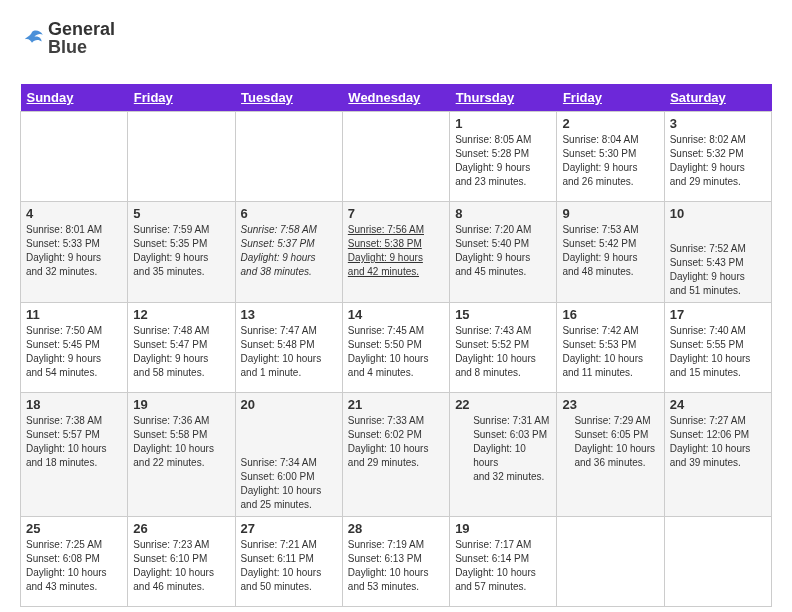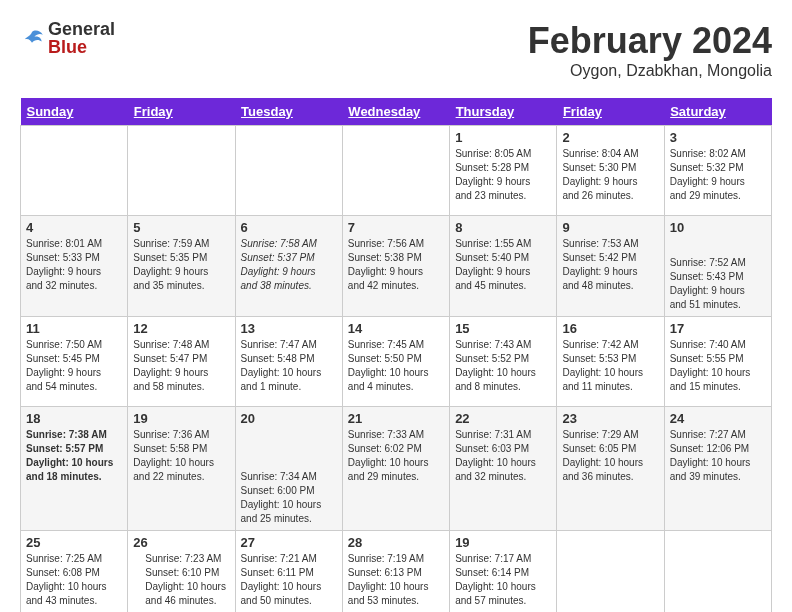--- a/index.html
+++ b/index.html
@@ -7,41 +7,42 @@
       font-family: Arial, sans-serif;
       background: #fff;
       width: 792px;
       min-height: 612px;
       padding: 20px;
     }
     .header {
       display: flex;
       justify-content: space-between;
       align-items: flex-start;
-      margin-bottom: 18px;
+      margin-bottom: 28px;
+      flex-direction: column;
     }
     .logo {
       display: flex;
       align-items: center;
       gap: 4px;
     }
     .logo-text {
       display: flex;
       flex-direction: column;
       line-height: 1;
     }
     .logo-general {
       font-size: 18px;
       font-weight: bold;
       color: #333;
     }
     .logo-blue {
       font-size: 18px;
       font-weight: bold;
-      color: #b91c1c;
+      color: #404040;
     }
     .logo-bird {
       width: 24px;
       height: 24px;
     }
     .title-section {
       text-align: right;
     }
     .month-title {
       font-size: 36px;
@@ -102,24 +103,20 @@
 <div class="header">
   <div class="logo">
     <svg class="logo-bird" viewBox="0 0 40 40">
       <path d="M20 10 C25 5, 35 8, 38 15 C35 12, 28 13, 24 18 C30 16, 36 20, 36 26 C32 22, 24 22, 20 28 C18 24, 14 20, 8 22 C12 18, 18 16, 20 10Z" fill="#4a90d9"></path>
     </svg>
     <div class="logo-text">
       <span class="logo-general">General</span>
       <span class="logo-blue">Blue</span>
     </div>
   </div>
-  <div class="title-section">
-    <div class="month-title">February 2024</div>
-    <div class="location">Oygon, Dzabkhan, Mongolia</div>
-  </div>
 </div>
 
 <table>
   <thead>
     <tr>
     <th>Sunday</th>
         <th>Friday</th>
         <th>Tuesday</th>
         <th>Wednesday</th>
         <th>Thursday</th>
@@ -172,28 +169,28 @@
         </td>
         <td>
           <div class="day-number">6</div>
           <div class="day-info" style="white-space: pre-line; font-style: italic;">Sunrise: 7:58 AM
 Sunset: 5:37 PM
 Daylight: 9 hours
 and 38 minutes.</div>
         </td>
         <td>
           <div class="day-number">7</div>
-          <div class="day-info" style="white-space: pre-line;">Sunrise: 7:56 AM
+          <div class="day-info" style="white-space: pre-line; text-decoration: underline;">Sunrise: 7:56 AM
 Sunset: 5:38 PM
 Daylight: 9 hours
 and 42 minutes.</div>
         </td>
         <td>
           <div class="day-number">8</div>
-          <div class="day-info" style="white-space: pre-line;">Sunrise: 1:55 AM
+          <div class="day-info" style="white-space: pre-line;">Sunrise: 7:20 AM
 Sunset: 5:40 PM
 Daylight: 9 hours
 and 45 minutes.</div>
         </td>
         <td>
           <div class="day-number">9</div>
           <div class="day-info" style="white-space: pre-line;">Sunrise: 7:53 AM
 Sunset: 5:42 PM
 Daylight: 9 hours
 and 48 minutes.</div>
@@ -253,21 +250,21 @@
           <div class="day-number">17</div>
           <div class="day-info" style="white-space: pre-line;">Sunrise: 7:40 AM
 Sunset: 5:55 PM
 Daylight: 10 hours
 and 15 minutes.</div>
         </td>
       </tr>
       <tr>
         <td>
           <div class="day-number">18</div>
-          <div class="day-info" style="white-space: pre-line; font-weight: bold;">Sunrise: 7:38 AM
+          <div class="day-info" style="white-space: pre-line;">Sunrise: 7:38 AM
 Sunset: 5:57 PM
 Daylight: 10 hours
 and 18 minutes.</div>
         </td>
         <td>
           <div class="day-number">19</div>
           <div class="day-info" style="white-space: pre-line;">Sunrise: 7:36 AM
 Sunset: 5:58 PM
 Daylight: 10 hours
 and 22 minutes.</div>
@@ -281,28 +278,28 @@
         </td>
         <td>
           <div class="day-number">21</div>
           <div class="day-info" style="white-space: pre-line;">Sunrise: 7:33 AM
 Sunset: 6:02 PM
 Daylight: 10 hours
 and 29 minutes.</div>
         </td>
         <td>
           <div class="day-number">22</div>
-          <div class="day-info" style="white-space: pre-line;">Sunrise: 7:31 AM
+          <div class="day-info" style="white-space: pre-line; margin-left: 18px;">Sunrise: 7:31 AM
 Sunset: 6:03 PM
 Daylight: 10 hours
 and 32 minutes.</div>
         </td>
         <td>
           <div class="day-number">23</div>
-          <div class="day-info" style="white-space: pre-line;">Sunrise: 7:29 AM
+          <div class="day-info" style="white-space: pre-line; margin-left: 12px;">Sunrise: 7:29 AM
 Sunset: 6:05 PM
 Daylight: 10 hours
 and 36 minutes.</div>
         </td>
         <td>
           <div class="day-number">24</div>
           <div class="day-info" style="white-space: pre-line;">Sunrise: 7:27 AM
 Sunset: 12:06 PM
 Daylight: 10 hours
 and 39 minutes.</div>
@@ -311,21 +308,21 @@
       <tr>
         <td>
           <div class="day-number">25</div>
           <div class="day-info" style="white-space: pre-line;">Sunrise: 7:25 AM
 Sunset: 6:08 PM
 Daylight: 10 hours
 and 43 minutes.</div>
         </td>
         <td>
           <div class="day-number">26</div>
-          <div class="day-info" style="white-space: pre-line; margin-left: 12px;">Sunrise: 7:23 AM
+          <div class="day-info" style="white-space: pre-line;">Sunrise: 7:23 AM
 Sunset: 6:10 PM
 Daylight: 10 hours
 and 46 minutes.</div>
         </td>
         <td>
           <div class="day-number">27</div>
           <div class="day-info" style="white-space: pre-line;">Sunrise: 7:21 AM
 Sunset: 6:11 PM
 Daylight: 10 hours
 and 50 minutes.</div>

